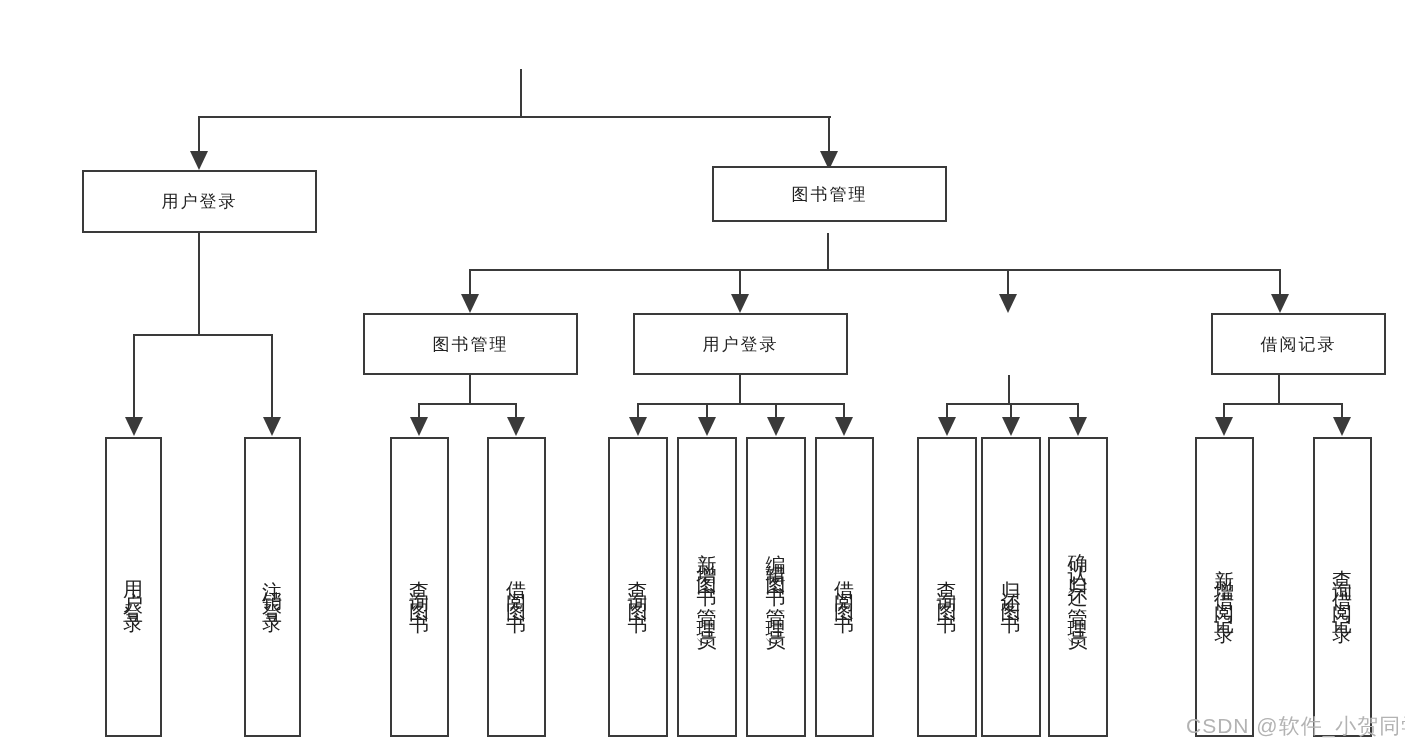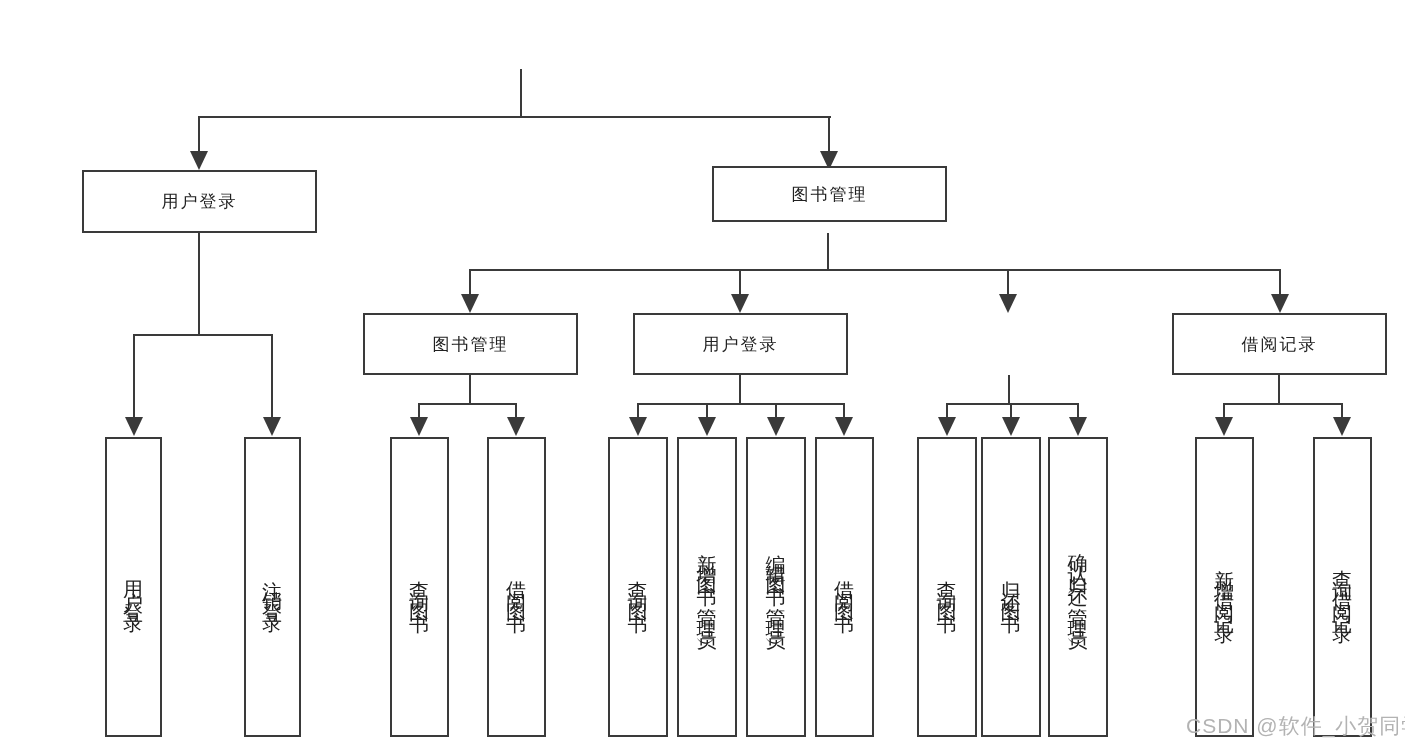--- a/index.html
+++ b/index.html
@@ -70,21 +70,21 @@
   <div class="arr" style="left:999px;top:294px"></div>
   <div class="vline" style="left:1279px;top:269px;height:26px"></div>
   <div class="arr" style="left:1271px;top:294px"></div>
 
   <div class="box" style="left:363px;top:313px;width:215px;height:62px">
     <span>图书管理</span>
   </div>
   <div class="box" style="left:633px;top:313px;width:215px;height:62px">
     <span>用户登录</span>
   </div>
-  <div class="box" style="left:1172px;top:313px;width:215px;height:62px">
+  <div class="box" style="left:1211px;top:313px;width:175px;height:62px">
     <span>借阅记录</span>
   </div>
 
   <div class="vline" style="left:469px;top:375px;height:30px"></div>
   <div class="hline" style="left:418px;top:403px;width:99px"></div>
   <div class="vline" style="left:418px;top:403px;height:15px"></div>
   <div class="arr" style="left:410px;top:417px"></div>
   <div class="vline" style="left:515px;top:403px;height:15px"></div>
   <div class="arr" style="left:507px;top:417px"></div>
 

